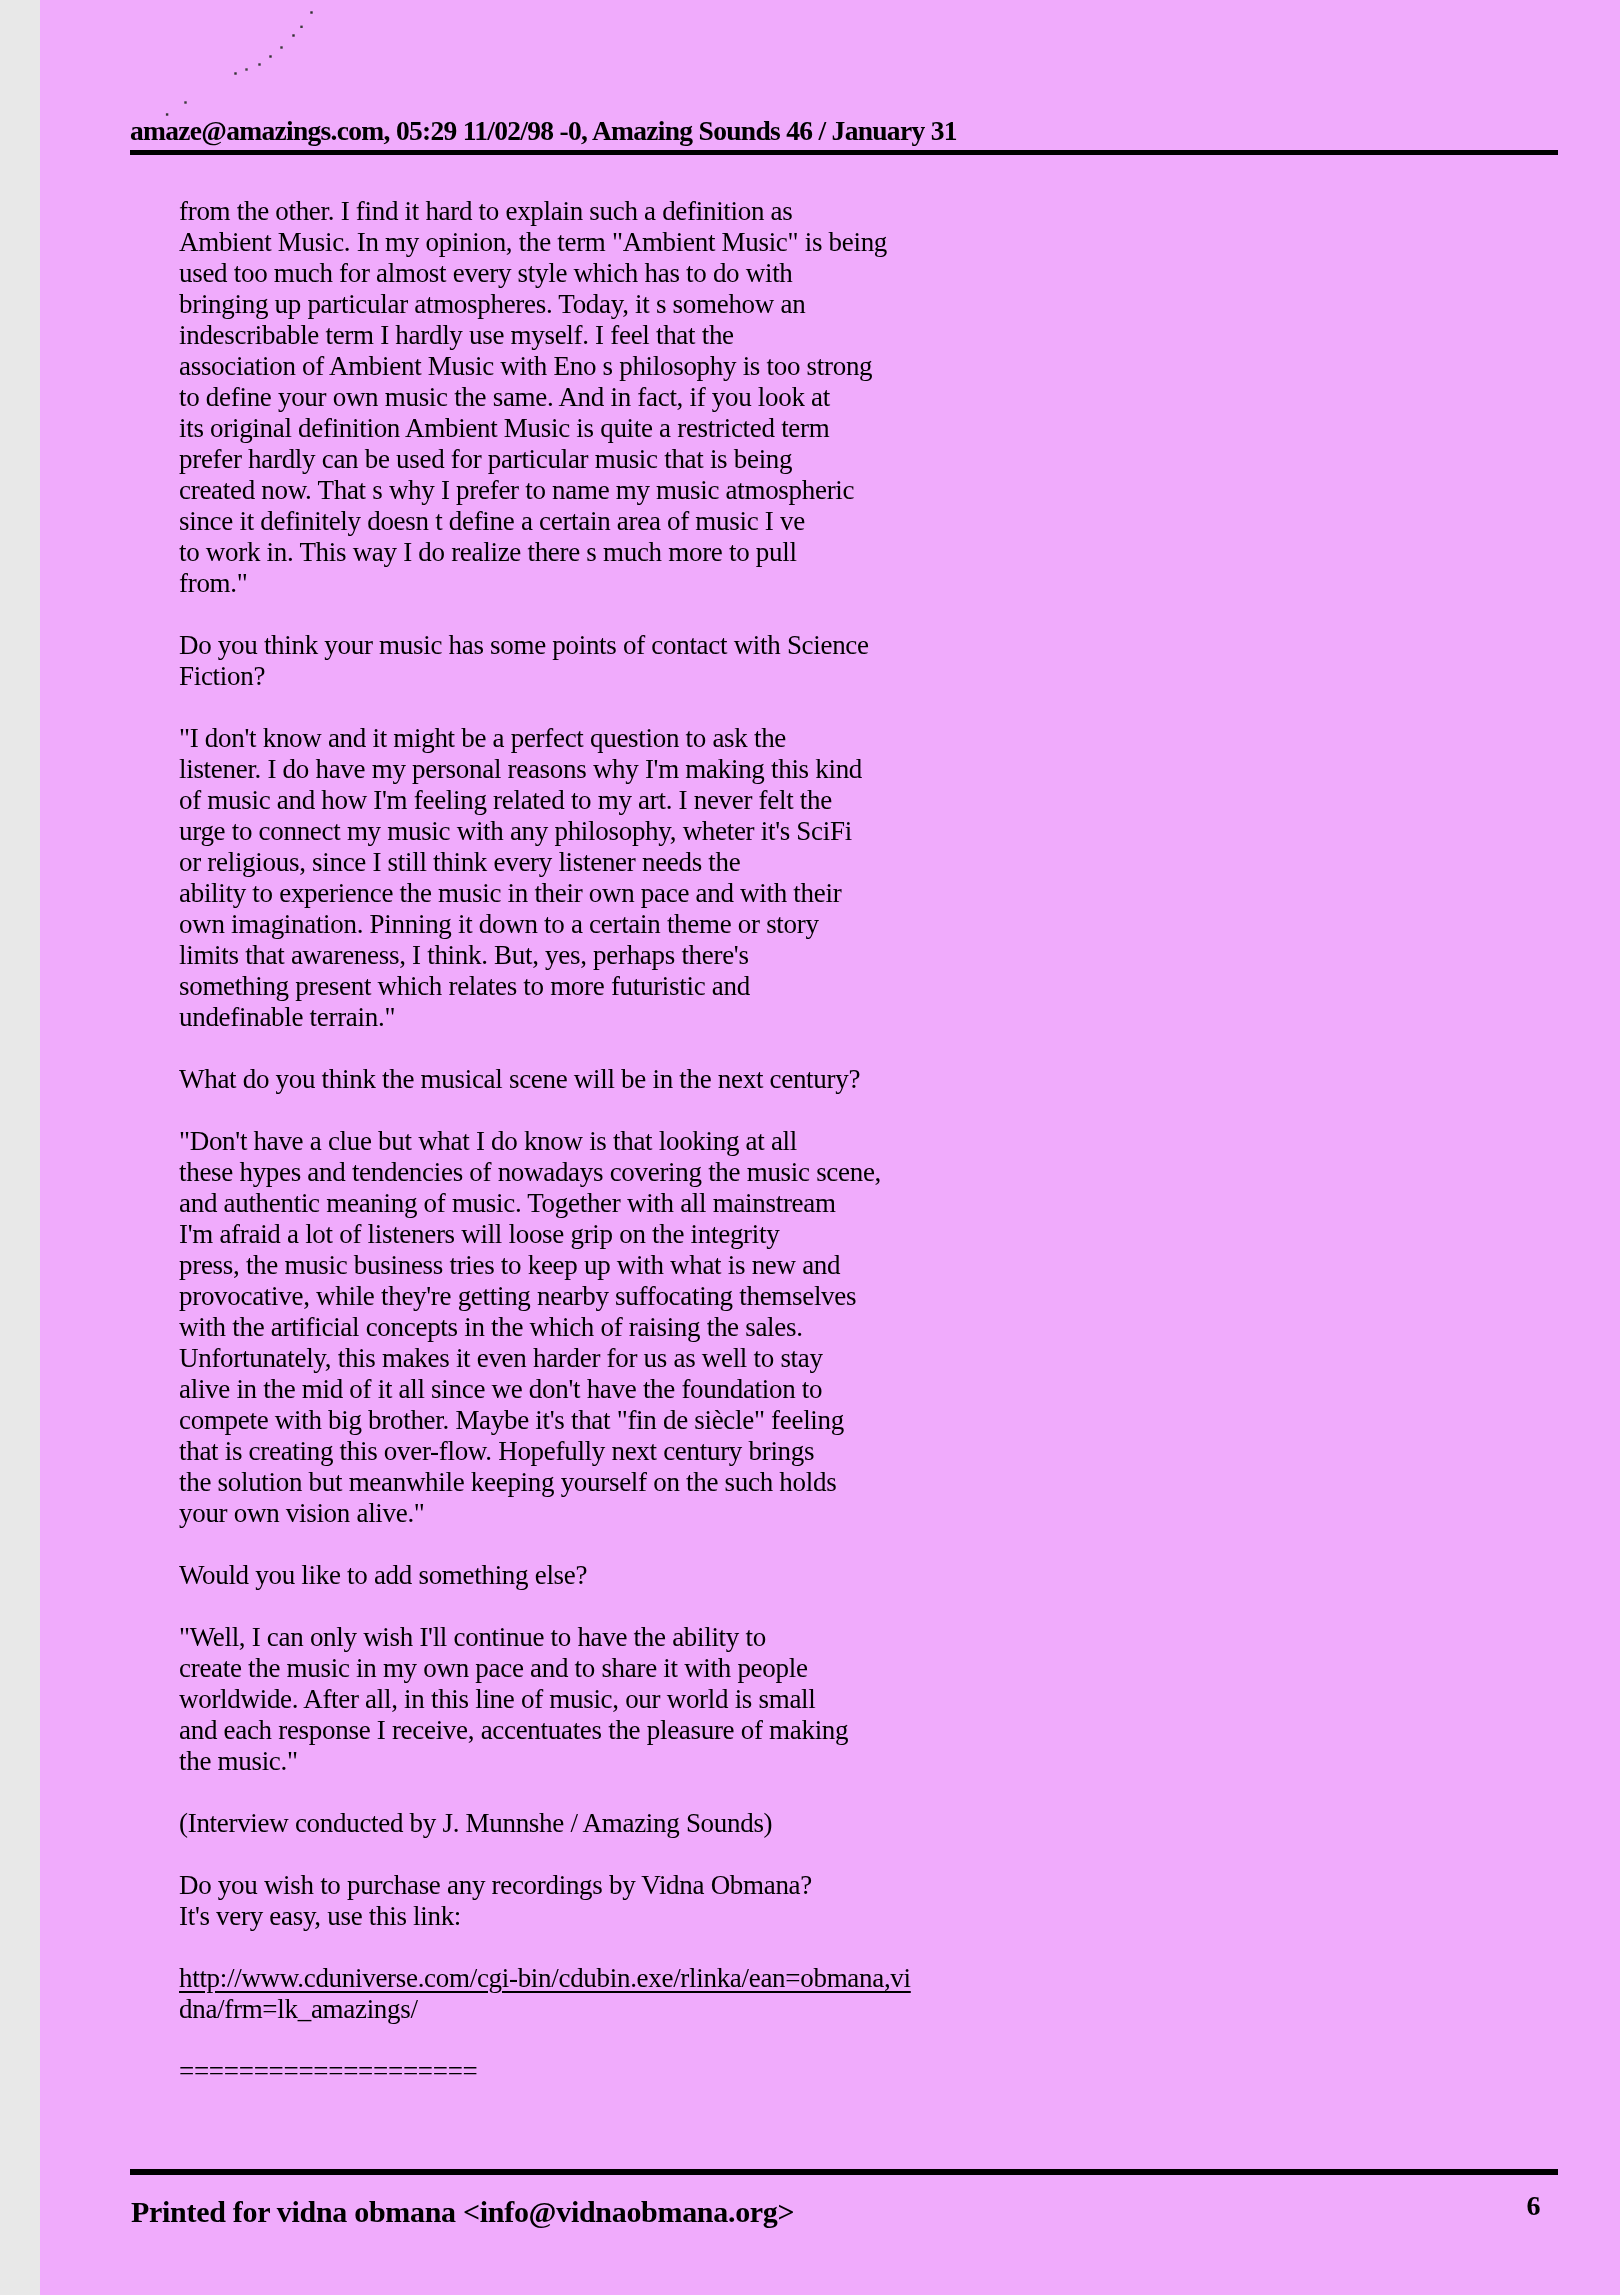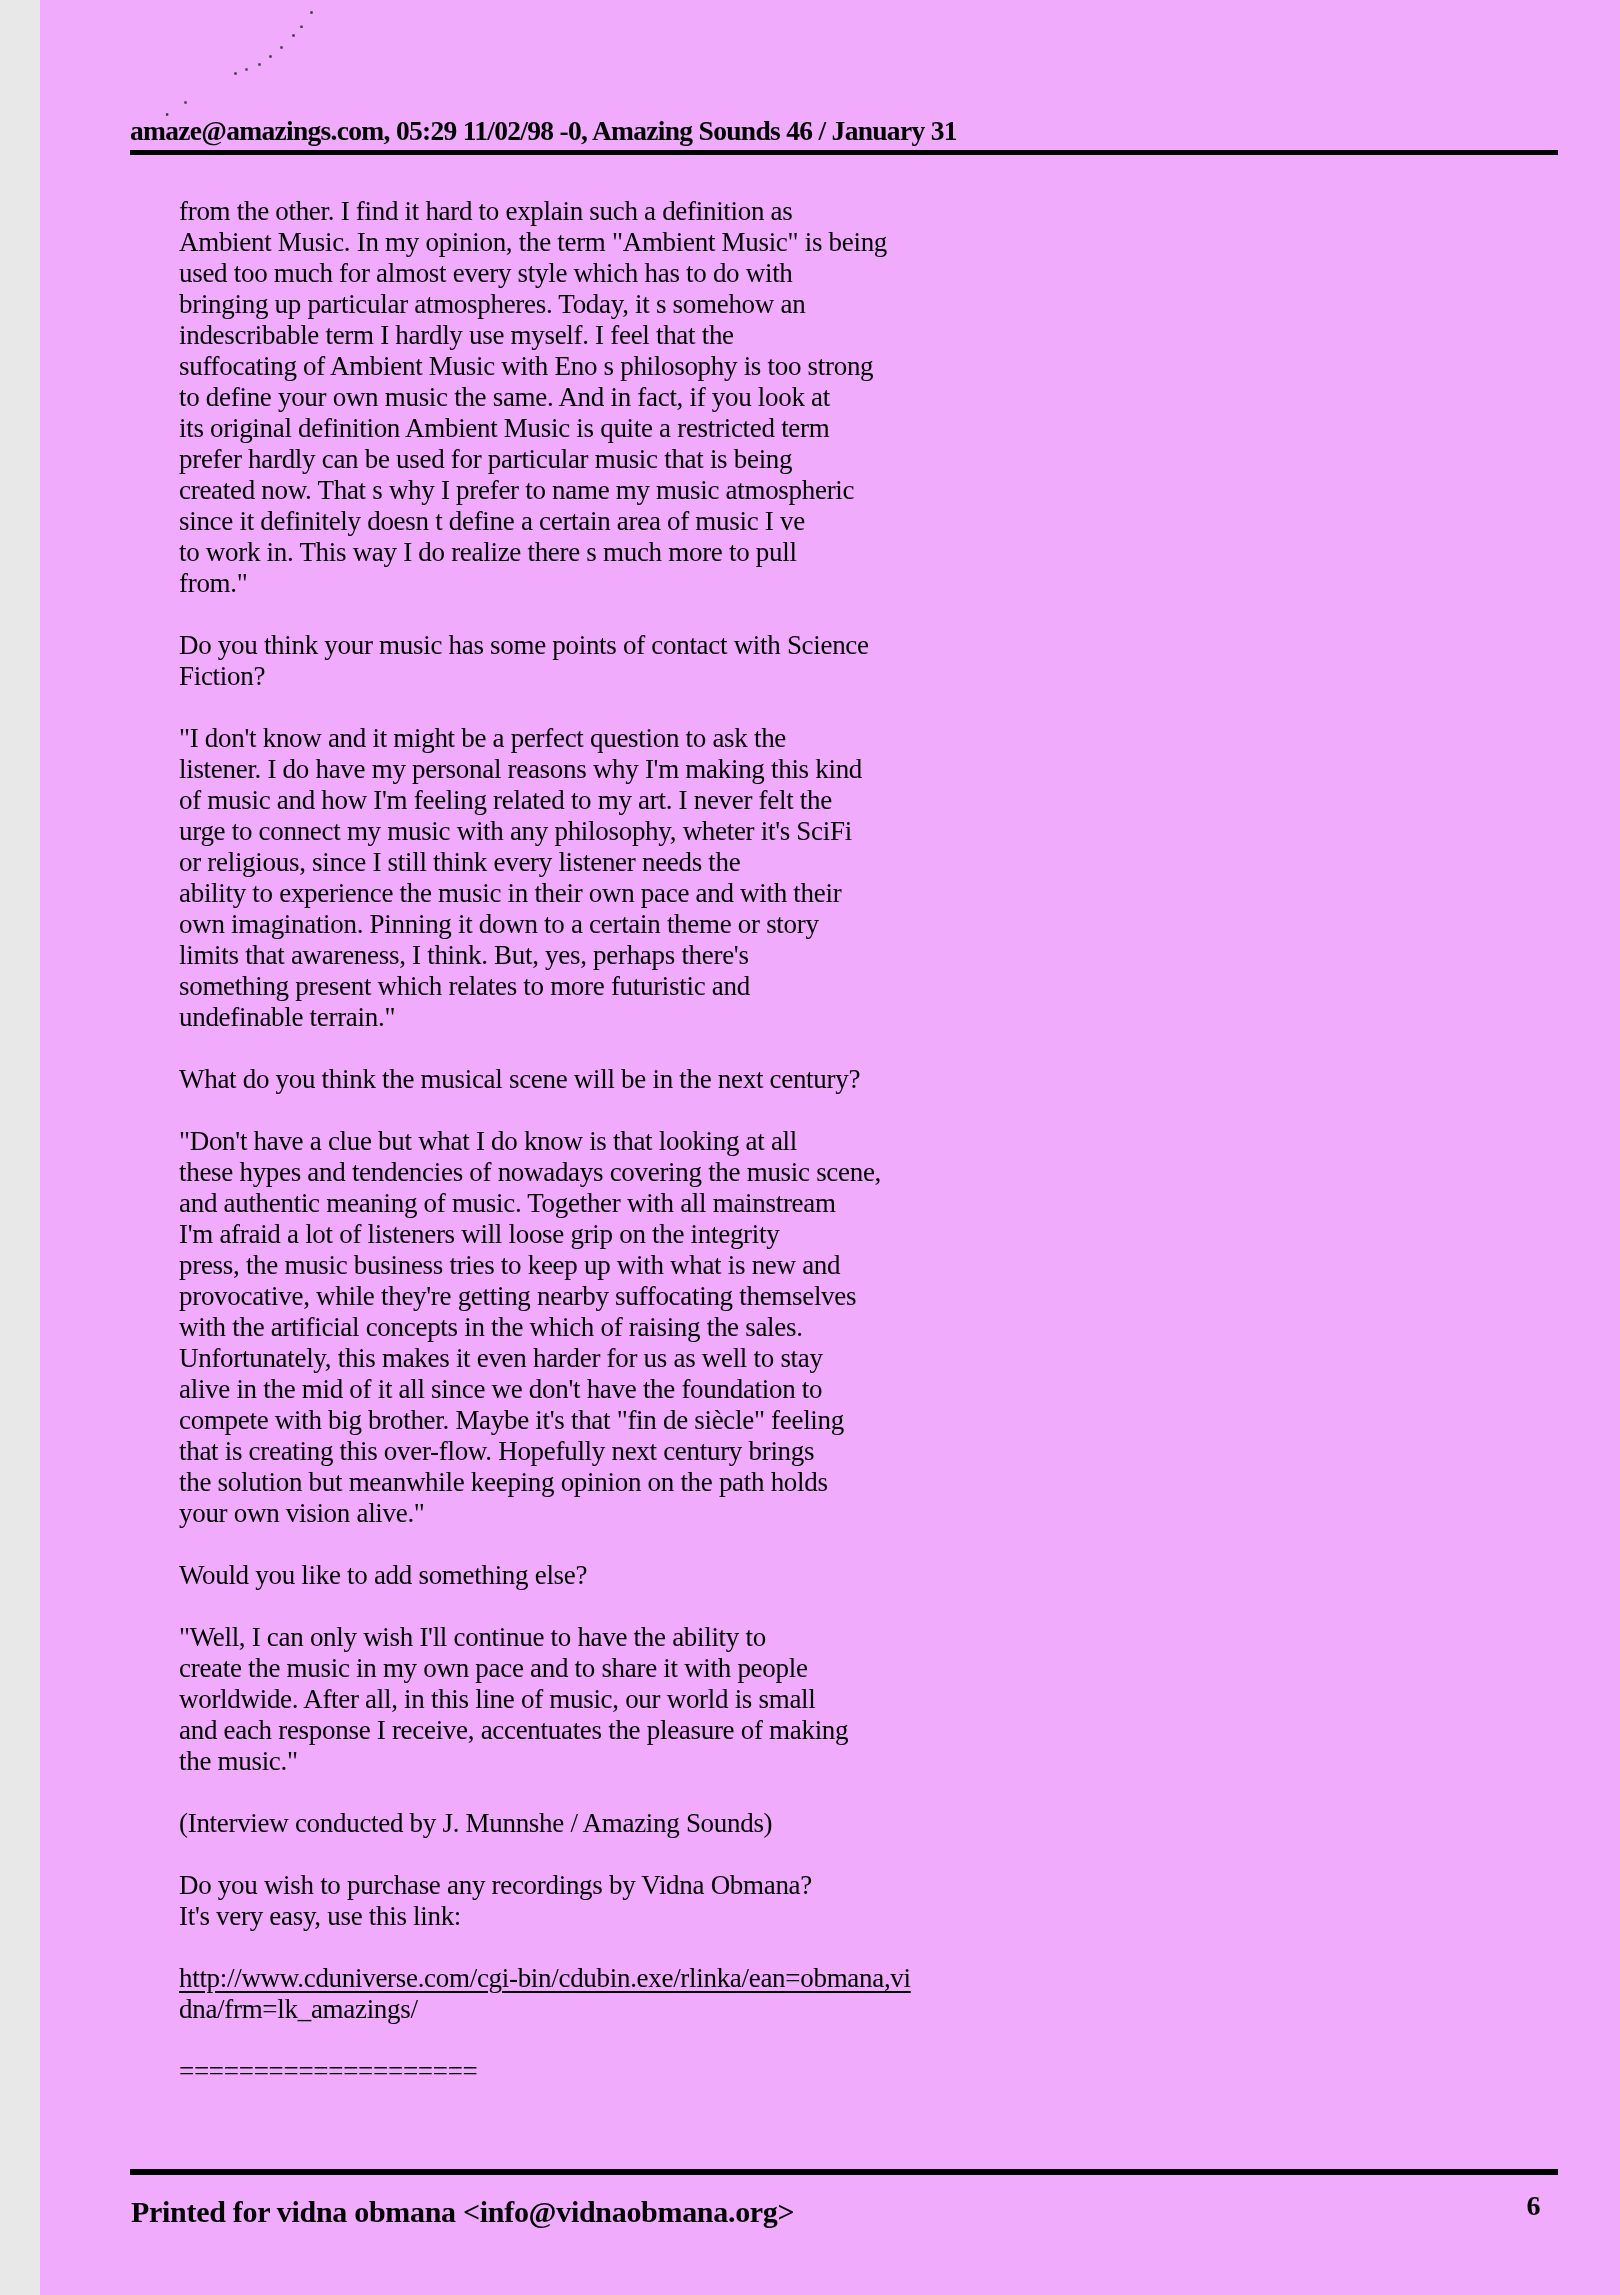--- a/index.html
+++ b/index.html
@@ -126,21 +126,21 @@
 
   <div class="header-title">amaze@amazings.com, 05:29 11/02/98 -0, Amazing Sounds 46 / January 31</div>
   <div class="header-rule"></div>
 
   <div class="body-text">
       <div class="line">from the other. I find it hard to explain such a definition as</div>
       <div class="line">Ambient Music. In my opinion, the term "Ambient Music" is being</div>
       <div class="line">used too much for almost every style which has to do with</div>
       <div class="line">bringing up particular atmospheres. Today, it s somehow an</div>
       <div class="line">indescribable term I hardly use myself. I feel that the</div>
-      <div class="line">suffocating of Ambient Music with Eno s philosophy is too strong</div>
+      <div class="line">association of Ambient Music with Eno s philosophy is too strong</div>
       <div class="line">to define your own music the same. And in fact, if you look at</div>
       <div class="line">its original definition Ambient Music is quite a restricted term</div>
       <div class="line">prefer hardly can be used for particular music that is being</div>
       <div class="line">created now. That s why I prefer to name my music atmospheric</div>
       <div class="line">since it definitely doesn t define a certain area of music I ve</div>
       <div class="line">to work in. This way I do realize there s much more to pull</div>
       <div class="line">from."</div>
       <div class="line">&nbsp;</div>
       <div class="line">Do you think your music has some points of contact with Science</div>
       <div class="line">Fiction?</div>
@@ -162,21 +162,21 @@
       <div class="line">these hypes and tendencies of nowadays covering the music scene,</div>
       <div class="line">and authentic meaning of music. Together with all mainstream</div>
       <div class="line">I'm afraid a lot of listeners will loose grip on the integrity</div>
       <div class="line">press, the music business tries to keep up with what is new and</div>
       <div class="line">provocative, while they're getting nearby suffocating themselves</div>
       <div class="line">with the artificial concepts in the which of raising the sales.</div>
       <div class="line">Unfortunately, this makes it even harder for us as well to stay</div>
       <div class="line">alive in the mid of it all since we don't have the foundation to</div>
       <div class="line">compete with big brother. Maybe it's that "fin de siècle" feeling</div>
       <div class="line">that is creating this over-flow. Hopefully next century brings</div>
-      <div class="line">the solution but meanwhile keeping opinion on the path holds</div>
+      <div class="line">the solution but meanwhile keeping yourself on the such holds</div>
       <div class="line">your own vision alive."</div>
       <div class="line">&nbsp;</div>
       <div class="line">Would you like to add something else?</div>
       <div class="line">&nbsp;</div>
       <div class="line">"Well, I can only wish I'll continue to have the ability to</div>
       <div class="line">create the music in my own pace and to share it with people</div>
       <div class="line">worldwide. After all, in this line of music, our world is small</div>
       <div class="line">and each response I receive, accentuates the pleasure of making</div>
       <div class="line">the music."</div>
       <div class="line">&nbsp;</div>

